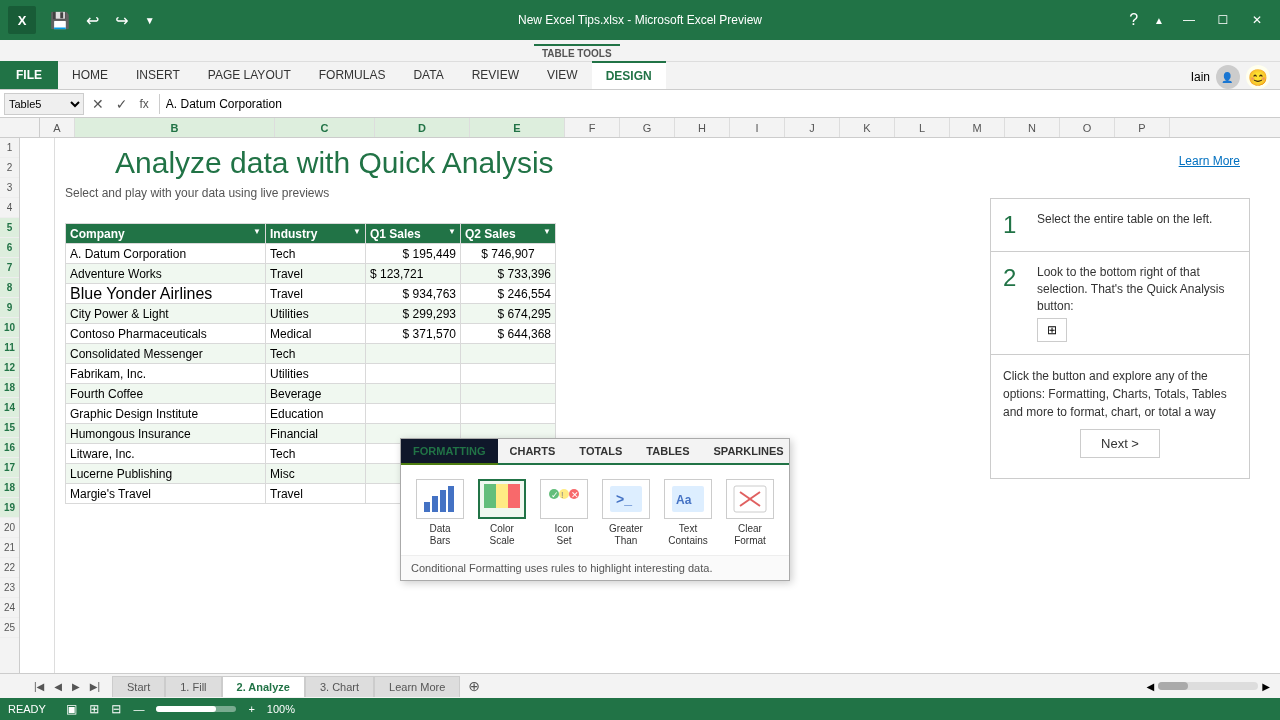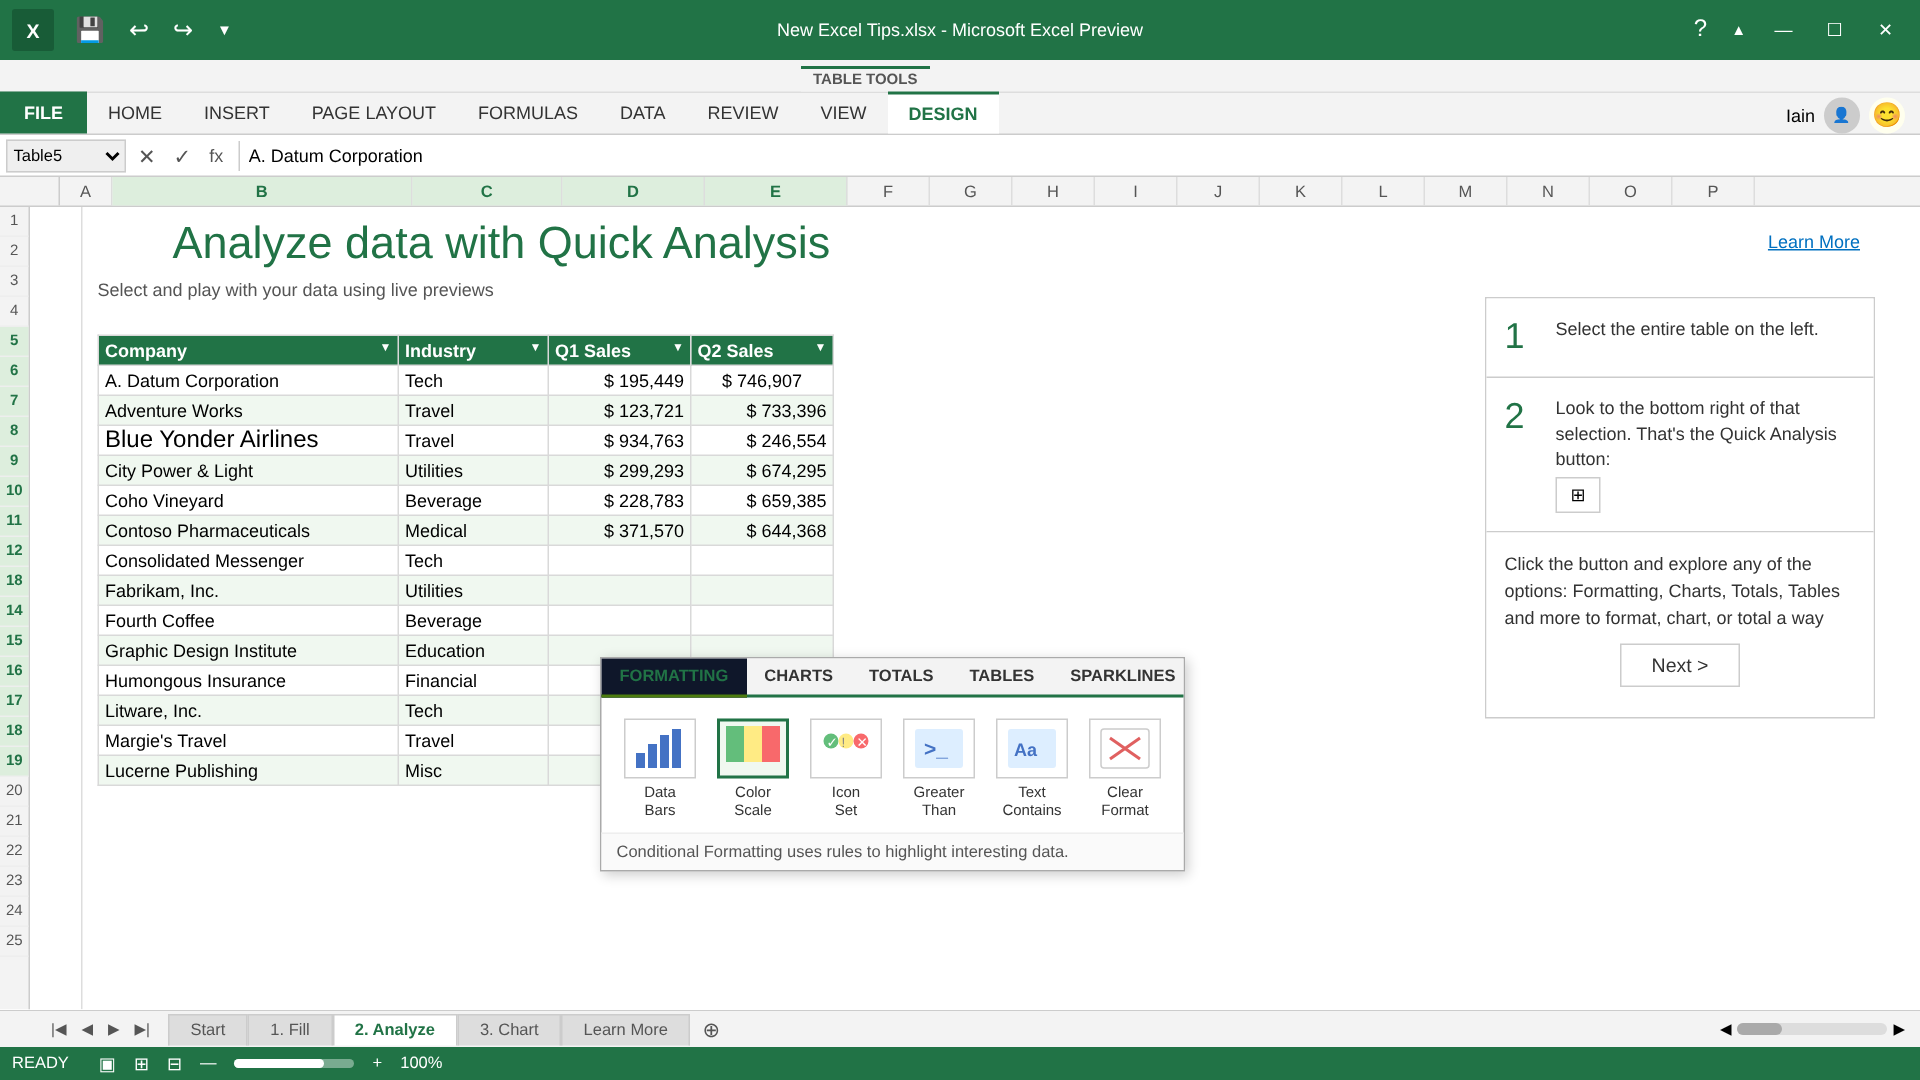--- a/index.html
+++ b/index.html
@@ -428,42 +428,36 @@
             <tbody id="table-body">
             <tr class="table-row" style="background: rgb(255, 255, 255);">
                   <td style="height: 20px; border: 1px solid rgb(217, 217, 217); padding: 0px 4px; white-space: nowrap; font-size: 12px;">A. Datum Corporation</td>
                   <td style="height: 20px; border: 1px solid rgb(217, 217, 217); padding: 0px 4px; white-space: nowrap; font-size: 12px;">Tech</td>
                   <td style="height: 20px; border: 1px solid rgb(217, 217, 217); padding: 0px 4px; white-space: nowrap; font-size: 12px; text-align: right;">$ 195,449</td>
                   <td style="height: 20px; border: 1px solid rgb(217, 217, 217); padding: 0px 4px; white-space: nowrap; font-size: 12px; text-align: center;">$ 746,907</td>
                 </tr>
                 <tr class="table-row" style="background: rgb(240, 248, 240);">
                   <td style="height: 20px; border: 1px solid rgb(217, 217, 217); padding: 0px 4px; white-space: nowrap; font-size: 12px;">Adventure Works</td>
                   <td style="height: 20px; border: 1px solid rgb(217, 217, 217); padding: 0px 4px; white-space: nowrap; font-size: 12px;">Travel</td>
-                  <td style="height: 20px; border: 1px solid rgb(217, 217, 217); padding: 0px 4px; white-space: nowrap; font-size: 12px; text-align: right;">$ 123,721</td>
+                  <td style="height: 20px; border: 1px solid rgb(217, 217, 217); padding: 0px 4px; white-space: nowrap; font-size: 12px; ">$ 123,721</td>
                   <td style="height: 20px; border: 1px solid rgb(217, 217, 217); padding: 0px 4px; white-space: nowrap; font-size: 12px; text-align: right;">$ 733,396</td>
                 </tr>
                 <tr class="table-row" style="background: rgb(255, 255, 255);">
                   <td style="height: 20px; border: 1px solid rgb(217, 217, 217); padding: 0px 4px; white-space: nowrap; font-size: 16px;">Blue Yonder Airlines</td>
                   <td style="height: 20px; border: 1px solid rgb(217, 217, 217); padding: 0px 4px; white-space: nowrap; font-size: 12px;">Travel</td>
                   <td style="height: 20px; border: 1px solid rgb(217, 217, 217); padding: 0px 4px; white-space: nowrap; font-size: 12px; text-align: right;">$ 934,763</td>
                   <td style="height: 20px; border: 1px solid rgb(217, 217, 217); padding: 0px 4px; white-space: nowrap; font-size: 12px; text-align: right;">$ 246,554</td>
                 </tr>
                 <tr class="table-row" style="background: rgb(240, 248, 240);">
                   <td style="height: 20px; border: 1px solid rgb(217, 217, 217); padding: 0px 4px; white-space: nowrap; font-size: 12px;">City Power &amp; Light</td>
                   <td style="height: 20px; border: 1px solid rgb(217, 217, 217); padding: 0px 4px; white-space: nowrap; font-size: 12px;">Utilities</td>
                   <td style="height: 20px; border: 1px solid rgb(217, 217, 217); padding: 0px 4px; white-space: nowrap; font-size: 12px; text-align: right;">$ 299,293</td>
                   <td style="height: 20px; border: 1px solid rgb(217, 217, 217); padding: 0px 4px; white-space: nowrap; font-size: 12px; text-align: right;">$ 674,295</td>
                 </tr>
                 <tr class="table-row" style="background: rgb(255, 255, 255);">
-                  <td style="height: 20px; border: 1px solid rgb(217, 217, 217); padding: 0px 4px; white-space: nowrap; font-size: 12px;">Coho Vineyard</td>
-                  <td style="height: 20px; border: 1px solid rgb(217, 217, 217); padding: 0px 4px; white-space: nowrap; font-size: 12px;">Beverage</td>
-                  <td style="height: 20px; border: 1px solid rgb(217, 217, 217); padding: 0px 4px; white-space: nowrap; font-size: 12px; text-align: right;">$ 228,783</td>
-                  <td style="height: 20px; border: 1px solid rgb(217, 217, 217); padding: 0px 4px; white-space: nowrap; font-size: 12px; text-align: right;">$ 659,385</td>
-                </tr>
-                <tr class="table-row" style="background: rgb(255, 255, 255);">
                   <td style="height: 20px; border: 1px solid rgb(217, 217, 217); padding: 0px 4px; white-space: nowrap; font-size: 12px;">Contoso Pharmaceuticals</td>
                   <td style="height: 20px; border: 1px solid rgb(217, 217, 217); padding: 0px 4px; white-space: nowrap; font-size: 12px;">Medical</td>
                   <td style="height: 20px; border: 1px solid rgb(217, 217, 217); padding: 0px 4px; white-space: nowrap; font-size: 12px; text-align: right;">$ 371,570</td>
                   <td style="height: 20px; border: 1px solid rgb(217, 217, 217); padding: 0px 4px; white-space: nowrap; font-size: 12px; text-align: right;">$ 644,368</td>
                 </tr>
                 <tr class="table-row" style="background: rgb(240, 248, 240);">
                   <td style="height: 20px; border: 1px solid rgb(217, 217, 217); padding: 0px 4px; white-space: nowrap; font-size: 12px;">Consolidated Messenger</td>
                   <td style="height: 20px; border: 1px solid rgb(217, 217, 217); padding: 0px 4px; white-space: nowrap; font-size: 12px;">Tech</td>
                   <td style="height: 20px; border: 1px solid rgb(217, 217, 217); padding: 0px 4px; white-space: nowrap; font-size: 12px; text-align: right;"></td>
                   <td style="height: 20px; border: 1px solid rgb(217, 217, 217); padding: 0px 4px; white-space: nowrap; font-size: 12px; text-align: right;"></td>
@@ -491,29 +485,29 @@
                   <td style="height: 20px; border: 1px solid rgb(217, 217, 217); padding: 0px 4px; white-space: nowrap; font-size: 12px;">Financial</td>
                   <td style="height: 20px; border: 1px solid rgb(217, 217, 217); padding: 0px 4px; white-space: nowrap; font-size: 12px; text-align: right;"></td>
                   <td style="height: 20px; border: 1px solid rgb(217, 217, 217); padding: 0px 4px; white-space: nowrap; font-size: 12px; text-align: right;"></td>
                 </tr>
                 <tr class="table-row" style="background: rgb(255, 255, 255);">
                   <td style="height: 20px; border: 1px solid rgb(217, 217, 217); padding: 0px 4px; white-space: nowrap; font-size: 12px;">Litware, Inc.</td>
                   <td style="height: 20px; border: 1px solid rgb(217, 217, 217); padding: 0px 4px; white-space: nowrap; font-size: 12px;">Tech</td>
                   <td style="height: 20px; border: 1px solid rgb(217, 217, 217); padding: 0px 4px; white-space: nowrap; font-size: 12px; text-align: right;"></td>
                   <td style="height: 20px; border: 1px solid rgb(217, 217, 217); padding: 0px 4px; white-space: nowrap; font-size: 12px; text-align: right;"></td>
                 </tr>
+                <tr class="table-row" style="background: rgb(240, 248, 240);">
+                  <td style="height: 20px; border: 1px solid rgb(217, 217, 217); padding: 0px 4px; white-space: nowrap; font-size: 12px;">Lucerne Publishing</td>
+                  <td style="height: 20px; border: 1px solid rgb(217, 217, 217); padding: 0px 4px; white-space: nowrap; font-size: 12px;">Misc</td>
+                  <td style="height: 20px; border: 1px solid rgb(217, 217, 217); padding: 0px 4px; white-space: nowrap; font-size: 12px; text-align: right;"></td>
+                  <td style="height: 20px; border: 1px solid rgb(217, 217, 217); padding: 0px 4px; white-space: nowrap; font-size: 12px; text-align: right;"></td>
+                </tr>
                 <tr class="table-row" style="background: rgb(255, 255, 255);">
                   <td style="height: 20px; border: 1px solid rgb(217, 217, 217); padding: 0px 4px; white-space: nowrap; font-size: 12px;">Margie's Travel</td>
                   <td style="height: 20px; border: 1px solid rgb(217, 217, 217); padding: 0px 4px; white-space: nowrap; font-size: 12px;">Travel</td>
-                  <td style="height: 20px; border: 1px solid rgb(217, 217, 217); padding: 0px 4px; white-space: nowrap; font-size: 12px; text-align: right;"></td>
-                  <td style="height: 20px; border: 1px solid rgb(217, 217, 217); padding: 0px 4px; white-space: nowrap; font-size: 12px; text-align: right;"></td>
-                </tr>
-                <tr class="table-row" style="background: rgb(240, 248, 240);">
-                  <td style="height: 20px; border: 1px solid rgb(217, 217, 217); padding: 0px 4px; white-space: nowrap; font-size: 12px;">Lucerne Publishing</td>
-                  <td style="height: 20px; border: 1px solid rgb(217, 217, 217); padding: 0px 4px; white-space: nowrap; font-size: 12px;">Misc</td>
                   <td style="height: 20px; border: 1px solid rgb(217, 217, 217); padding: 0px 4px; white-space: nowrap; font-size: 12px; text-align: right;"></td>
                   <td style="height: 20px; border: 1px solid rgb(217, 217, 217); padding: 0px 4px; white-space: nowrap; font-size: 12px; text-align: right;"></td>
                 </tr>
               </tbody>
           </table>
         </div>
 
         <div class="qa-trigger" style="position:absolute;top:335px;left:475px;">
           <span style="font-size:10px;">⊞</span>
         </div>

